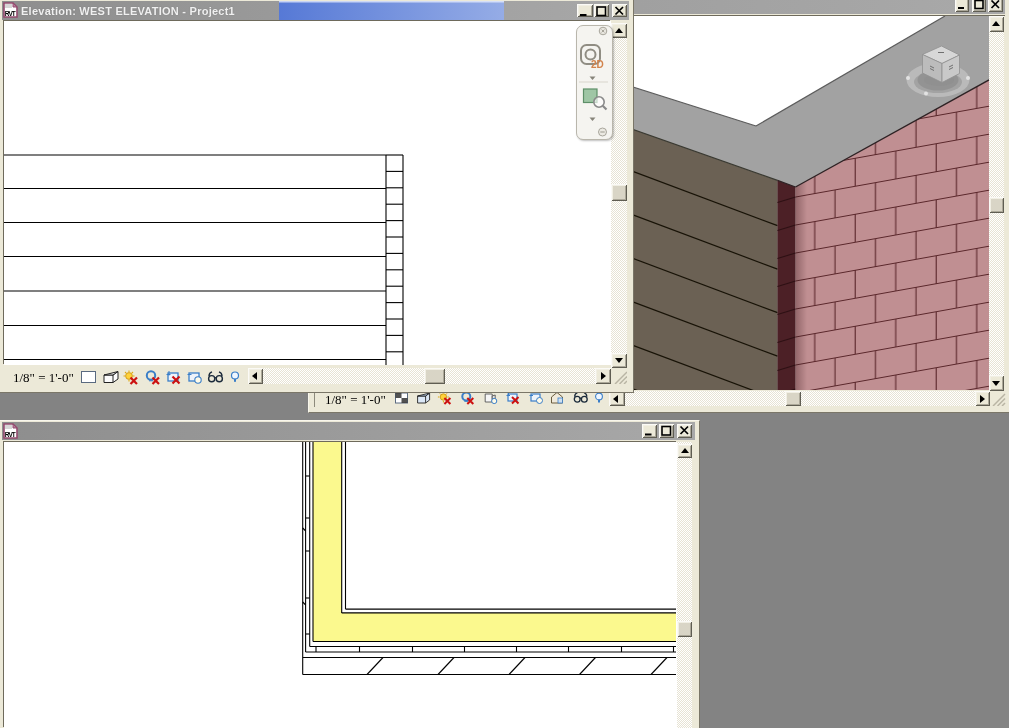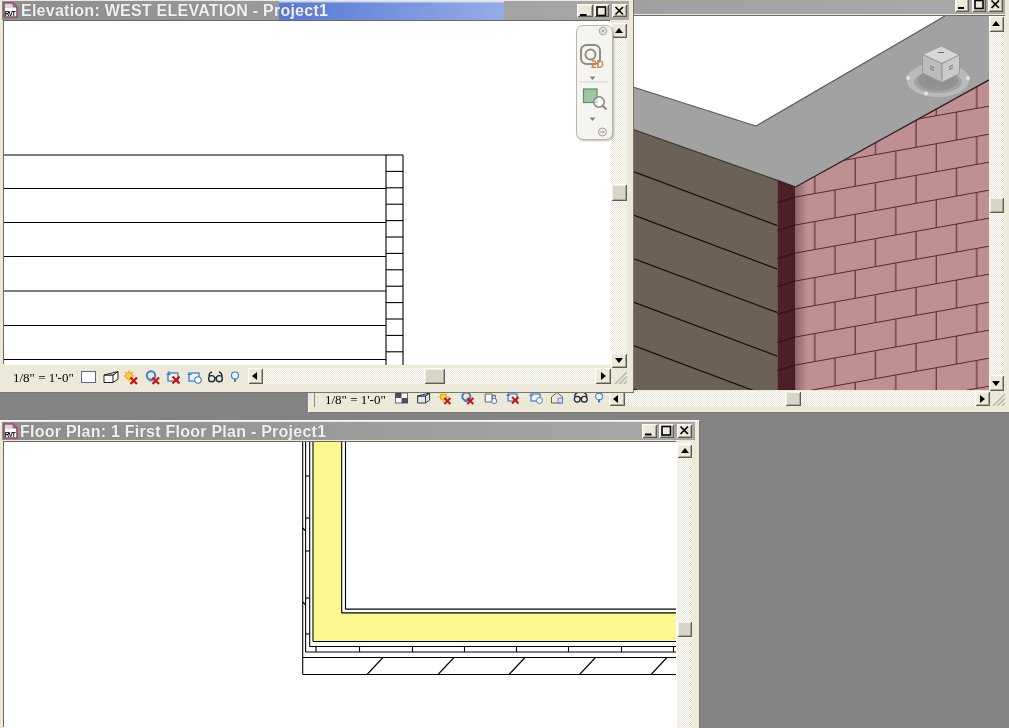--- a/index.html
+++ b/index.html
@@ -2,21 +2,21 @@
 <html><head>
 <meta charset="utf-8">
 <style>
   html,body{margin:0;padding:0;}
   #screen{position:relative;width:1009px;height:728px;background:#838383;overflow:hidden;
     font-family:"Liberation Sans",sans-serif;}
   .abs{position:absolute;}
   .win{background:#ece9d8;border-top:1px solid #f8f6ec;border-left:1px solid #f8f6ec;
     border-right:1px solid #7a7668;border-bottom:1px solid #7a7668;}
   .tbar{background:linear-gradient(to right,#8e8e8e,#a8a8a8);}
-  .ttext{opacity:0.999;color:#f0f0f0;font-size:16px;font-weight:bold;line-height:18px;white-space:nowrap;letter-spacing:0.25px;
+  .ttext{opacity:0.999;color:#f0f0f0;font-size:11px;font-weight:bold;line-height:18px;white-space:nowrap;letter-spacing:0.25px;
     text-shadow:0 0 1px rgba(80,80,80,.5);}
   .cbtn{background:#ece9d8;
     box-shadow:inset 1px 1px 0 #fbfaf6, inset -1px -1px 0 #5f5d52, inset 2px 2px 0 #f1efe4, inset -2px -2px 0 #aca899;}
   .canvas{background:#fff;}
   .track{background:conic-gradient(#ffffff 25%,#e7e3d4 0 50%,#ffffff 0 75%,#e7e3d4 0) 0 0/2px 2px;}
   .sbtn{background:#ece9d8;
     box-shadow:inset 1px 1px 0 #fbfaf6, inset -1px -1px 0 #5f5d52, inset 2px 2px 0 #f1efe4, inset -2px -2px 0 #aca899;}
   .thumb{background:#d9d5c6;
     box-shadow:inset 1px 1px 0 #fbfaf6, inset -1px -1px 0 #5f5d52, inset 2px 2px 0 #f1efe4, inset -2px -2px 0 #aca899;}
   .vbar{background:#ece9d8;}
@@ -352,21 +352,20 @@
       </svg></div>
 
   <div class="abs win" style="left:-2px;top:419.5px;width:700px;height:310px;"></div>
   <div class="abs tbar" style="left:2px;top:421.5px;width:693px;height:18.5px;"></div>
   <svg class="abs" style="left:3px;top:423px;" width="15" height="16" viewBox="0 0 15 16">
     <path d="M1 1 h9 l4 4 v10 h-13 z" fill="#fff" stroke="#934a6e" stroke-width="1.6"></path>
     <path d="M2 2 h7 v4 h-7 z" fill="#d6d6d6"></path>
     <path d="M10 1 l4 4 h-4 z" fill="#b87a9a" stroke="#934a6e" stroke-width="1"></path>
     <text x="1.8" y="13.5" font-size="6.5" font-weight="bold" fill="#000" font-family="Liberation Sans,sans-serif" textLength="11">RVT</text>
   </svg>
-  <div class="abs ttext" style="left:20px;top:422.5px;">Floor Plan: 1 First Floor Plan - Project1</div>
 
   <div class="abs cbtn" style="left:642px;top:423.5px;width:14.5px;height:14px;">
     <svg width="15" height="14">
         <rect x="3" y="9.5" width="6.5" height="2" fill="#000"></rect>
       </svg></div>
   <div class="abs cbtn" style="left:658.5px;top:423.5px;width:15px;height:14px;">
     <svg width="15" height="14">
         <rect x="3" y="2.5" width="8.5" height="8.5" fill="none" stroke="#000" stroke-width="1.6"></rect>
       </svg></div>
   <div class="abs cbtn" style="left:676.5px;top:423.5px;width:15.5px;height:14px;">

